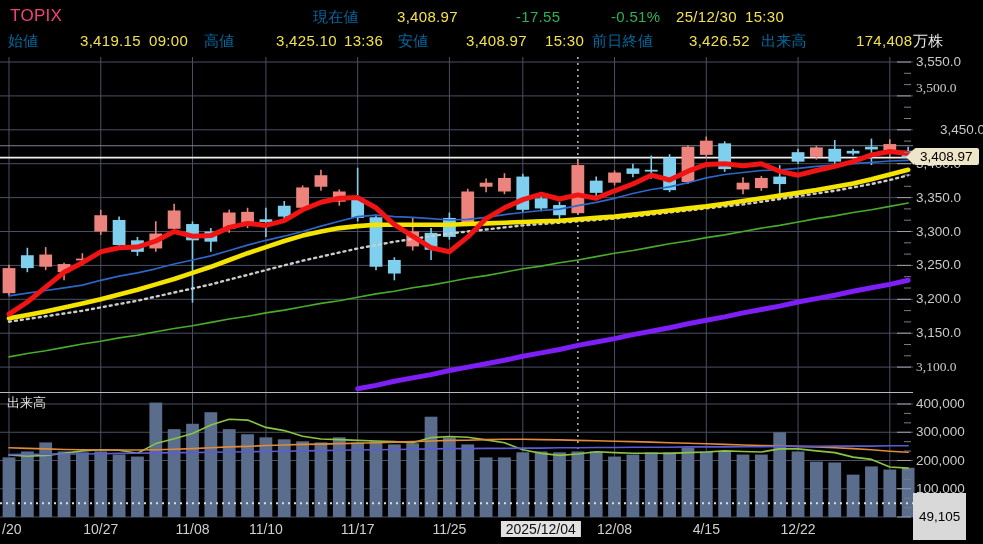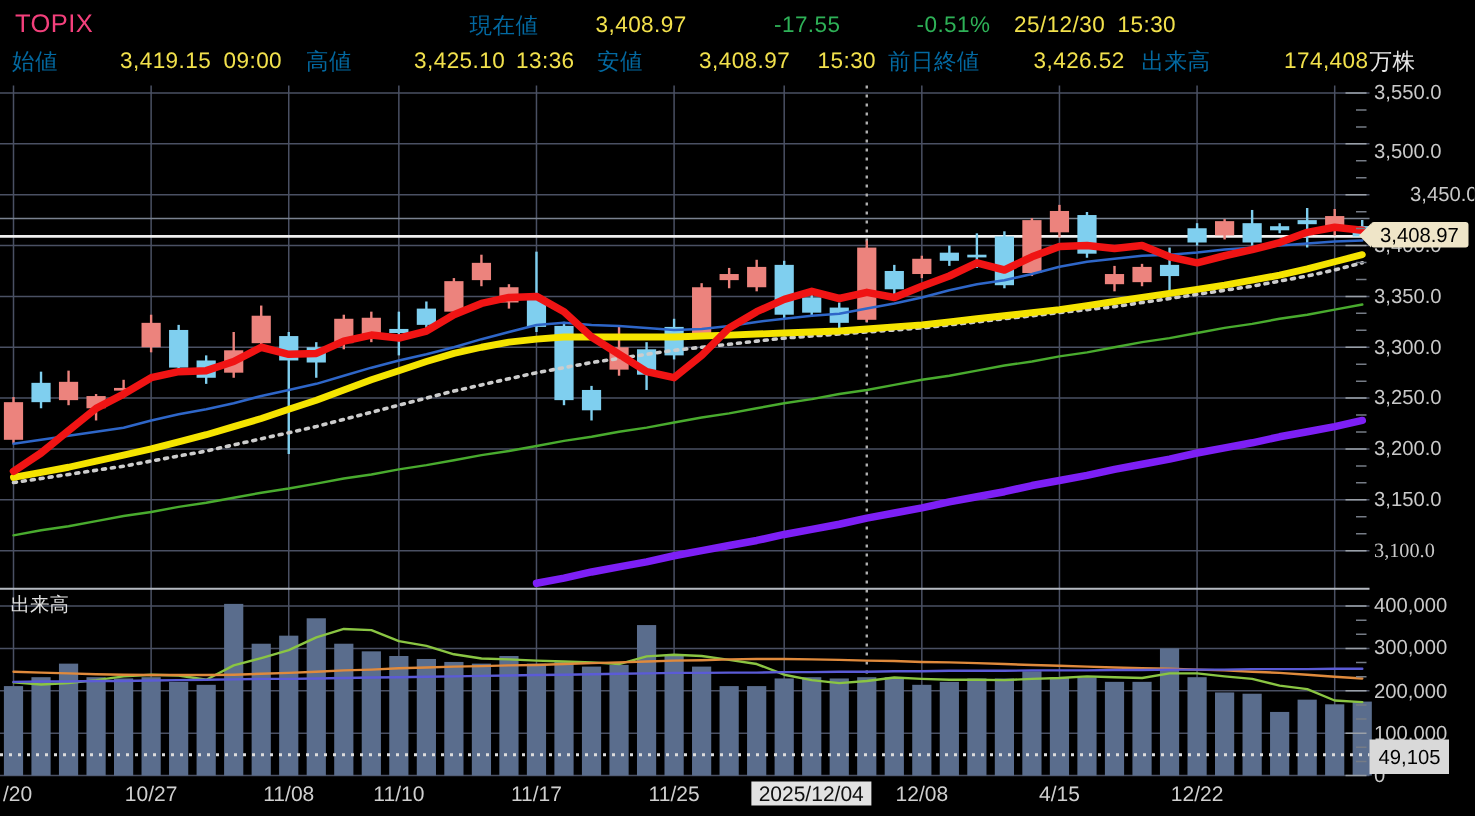--- a/index.html
+++ b/index.html
@@ -12,21 +12,21 @@
   #chart-svg{position:absolute;left:0;top:0;}
   .ax{position:absolute;font-size:13.5px;color:#c9c9c9;white-space:nowrap;z-index:2;}
   .xl{position:absolute;top:521px;font-size:14px;color:#cfcfcf;white-space:nowrap;
       transform:translateX(-50%);z-index:2;}
   .xl.hl{background:#e2e2e2;color:#101010;transform:translateX(-100%);padding:0 5px;z-index:4;}
   .tag{position:absolute;left:914px;top:148px;background:#efe5c8;color:#000;font-size:13.5px;
        padding:1px 6px;border-radius:2px;z-index:6;white-space:nowrap;}
   .tag:before{content:"";position:absolute;left:-8px;top:50%;margin-top:-8px;border:8px solid transparent;
        border-right:8px solid #efe5c8;border-left:0;}
   .vtag{position:absolute;left:913px;top:493px;background:#d9d9d9;color:#000;font-size:13.5px;
-       padding:4px 6px;z-index:6;white-space:nowrap;}
+       padding:16px 6px;z-index:6;white-space:nowrap;}
   .pane-label{position:absolute;left:7px;top:394px;font-size:13px;color:#dfdfdf;z-index:3;}
 </style>
 </head>
 <body>
 
 <div class="screen">
 
   <div>
     <span class="hd sym" style="left:10px;top:6px">TOPIX</span>
     <span class="hd cy" style="left:313px;top:8px">現在値</span>
@@ -280,21 +280,21 @@
         <line x1="904" y1="451.08333333333337" x2="911" y2="451.08333333333337" stroke="#767c86" stroke-width="1"></line>
         <line x1="897" y1="460.5" x2="911" y2="460.5" stroke="#9aa0a8" stroke-width="1"></line>
         <line x1="904" y1="469.9166666666667" x2="911" y2="469.9166666666667" stroke="#767c86" stroke-width="1"></line>
         <line x1="904" y1="479.33333333333337" x2="911" y2="479.33333333333337" stroke="#767c86" stroke-width="1"></line>
         <line x1="897" y1="488.75" x2="911" y2="488.75" stroke="#9aa0a8" stroke-width="1"></line>
         <line x1="904" y1="498.1666666666667" x2="911" y2="498.1666666666667" stroke="#767c86" stroke-width="1"></line>
         <line x1="904" y1="507.5833333333333" x2="911" y2="507.5833333333333" stroke="#767c86" stroke-width="1"></line>
         <line x1="897" y1="517" x2="911" y2="517" stroke="#9aa0a8" stroke-width="1"></line>
       </svg>
       <div class="ax" style="left: 916px; top: 54px;">3,550.0</div>
-      <div class="ax" style="left: 916px; top: 93px;">3,500.0</div>
+      <div class="ax" style="left: 916px; top: 80px; font-family: Liberation Serif, serif;">3,500.0</div>
       <div class="ax" style="left: 916px; top: 121.8px; margin-left: 24px;">3,450.0</div>
       <div class="ax" style="left: 916px; top: 155.7px;">3,400.0</div>
       <div class="ax" style="left: 916px; top: 189.6px;">3,350.0</div>
       <div class="ax" style="left: 916px; top: 223.5px;">3,300.0</div>
       <div class="ax" style="left: 916px; top: 257.4px;">3,250.0</div>
       <div class="ax" style="left: 916px; top: 291.3px;">3,200.0</div>
       <div class="ax" style="left: 916px; top: 325.2px;">3,150.0</div>
       <div class="ax" style="left: 916px; top: 359.1px; font-family: Liberation Serif, serif;">3,100.0</div>
       <div class="ax" style="left: 916px; top: 396px;">400,000</div>
       <div class="ax" style="left: 916px; top: 424.25px;">300,000</div>

